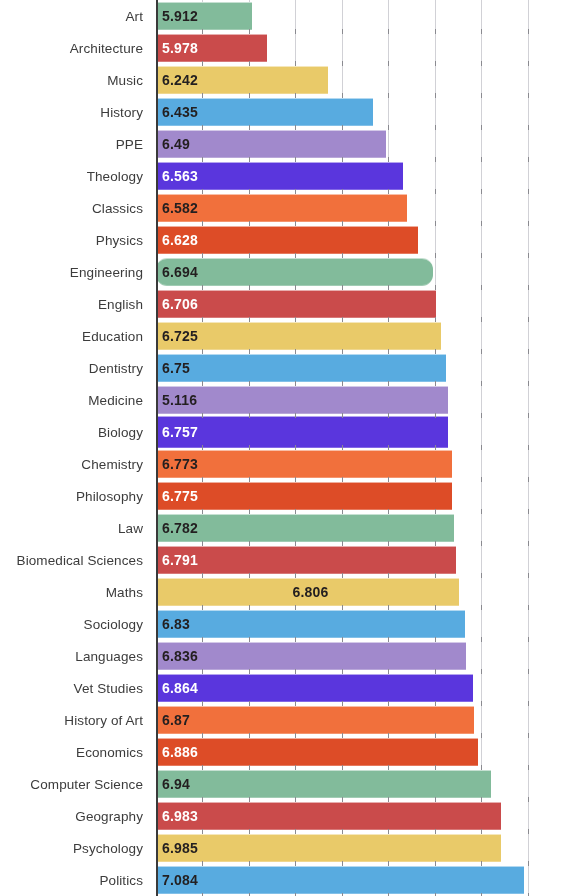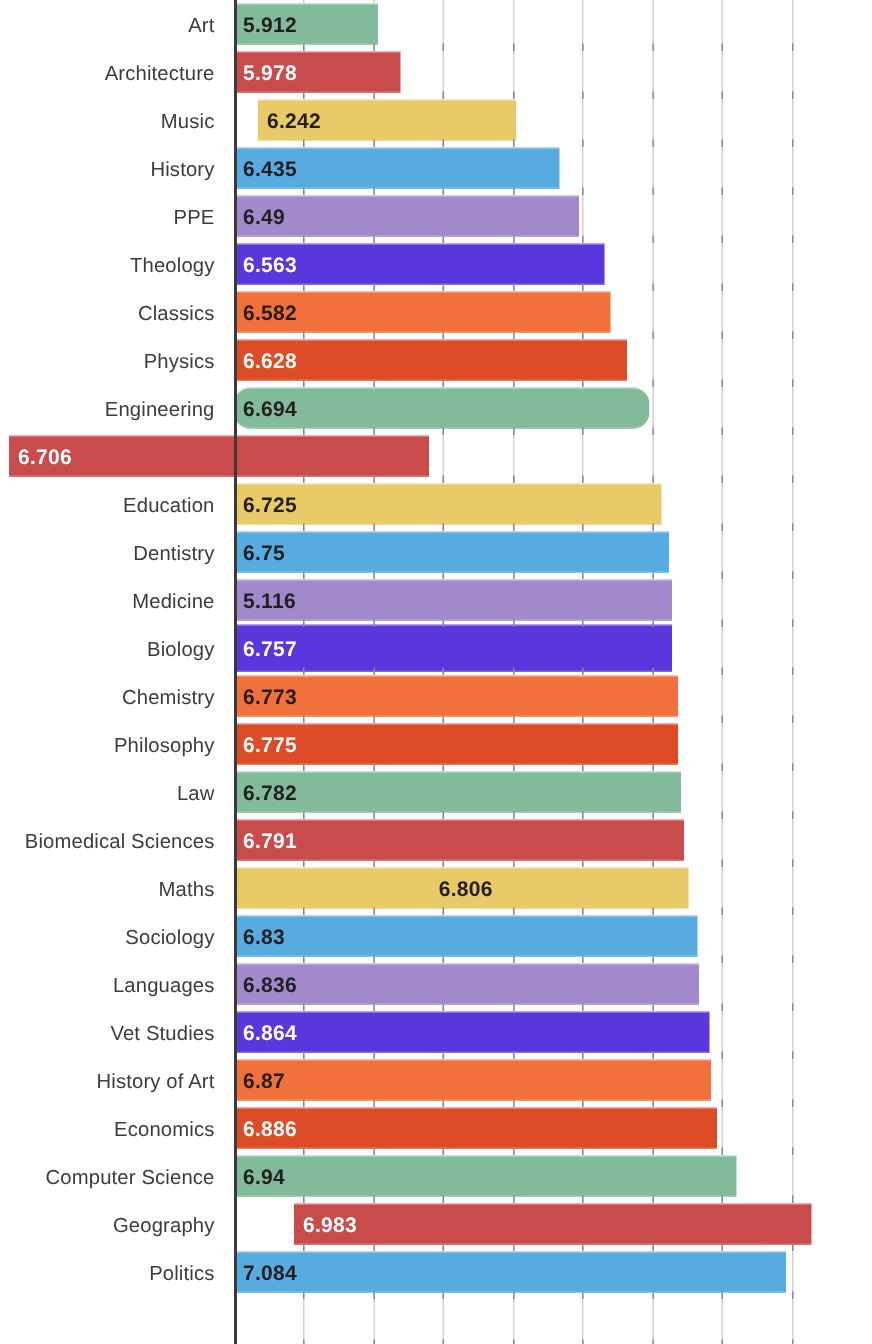--- a/index.html
+++ b/index.html
@@ -366,21 +366,21 @@
         </div>
       </div>
       <div class="bar-row" style="height: 32px;">
         <div class="cat-label" style="width: 150px; flex-basis: 150px;">Architecture</div>
         <div class="bar-track">
           <div class="bar" style="width: 111px; height: 28px; left: 6px; background: rgb(202, 75, 75);">
             <span class="bar-value val-light">5.978</span>
           </div>
         </div>
       </div>
-      <div class="bar-row" style="height: 32px; gap: 16px;">
+      <div class="bar-row" style="height: 32px;">
         <div class="cat-label" style="width: 150px; flex-basis: 150px;">Music</div>
         <div class="bar-track">
           <div class="bar" style="width: 172px; height: 28px; left: 6px; background: rgb(233, 202, 105);">
             <span class="bar-value val-dark">6.242</span>
           </div>
         </div>
       </div>
       <div class="bar-row" style="height: 32px;">
         <div class="cat-label" style="width: 150px; flex-basis: 150px;">History</div>
         <div class="bar-track">
@@ -423,20 +423,21 @@
       </div>
       <div class="bar-row" style="height: 32px;">
         <div class="cat-label" style="width: 150px; flex-basis: 150px;">Engineering</div>
         <div class="bar-track">
           <div class="bar" style="width: 277px; height: 28px; left: 6px; background: rgb(130, 187, 155); border-radius: 11px;">
             <span class="bar-value val-dark">6.694</span>
           </div>
         </div>
       </div>
       <div class="bar-row" style="height: 32px;">
+        <div class="cat-label" style="width: 150px; flex-basis: 150px;">English</div>
         <div class="bar-track">
           <div class="bar" style="width: 280px; height: 28px; left: 6px; background: rgb(202, 75, 75);">
             <span class="bar-value val-light">6.706</span>
           </div>
         </div>
       </div>
       <div class="bar-row" style="height: 32px;">
         <div class="cat-label" style="width: 150px; flex-basis: 150px;">Education</div>
         <div class="bar-track">
           <div class="bar" style="width: 285px; height: 28px; left: 6px; background: rgb(233, 202, 105);">
@@ -549,29 +550,37 @@
         </div>
       </div>
       <div class="bar-row" style="height: 32px; justify-content: space-between;">
         <div class="cat-label" style="width: 150px; flex-basis: 150px;">Computer Science</div>
         <div class="bar-track">
           <div class="bar" style="width: 335px; height: 28px; left: 6px; background: rgb(130, 187, 155);">
             <span class="bar-value val-dark">6.94</span>
           </div>
         </div>
       </div>
-      <div class="bar-row" style="height: 32px; gap: 40px;">
+      <div class="bar-row" style="height: 32px;">
         <div class="cat-label" style="width: 150px; flex-basis: 150px;">Geography</div>
         <div class="bar-track">
           <div class="bar" style="width: 345px; height: 28px; left: 6px; background: rgb(202, 75, 75);">
             <span class="bar-value val-light">6.983</span>
           </div>
         </div>
       </div>
       <div class="bar-row" style="height: 32px;">
+        <div class="cat-label" style="width: 150px; flex-basis: 150px;">Psychology</div>
+        <div class="bar-track">
+          <div class="bar" style="width: 345px; height: 28px; left: 6px; background: rgb(233, 202, 105);">
+            <span class="bar-value val-dark">6.985</span>
+          </div>
+        </div>
+      </div>
+      <div class="bar-row" style="height: 32px;">
         <div class="cat-label" style="width: 150px; flex-basis: 150px;">Politics</div>
         <div class="bar-track">
           <div class="bar" style="width: 368px; height: 28px; left: 6px; background: rgb(88, 171, 224);">
             <span class="bar-value val-dark">7.084</span>
           </div>
         </div>
       </div>
     </div>
 
 </div>

